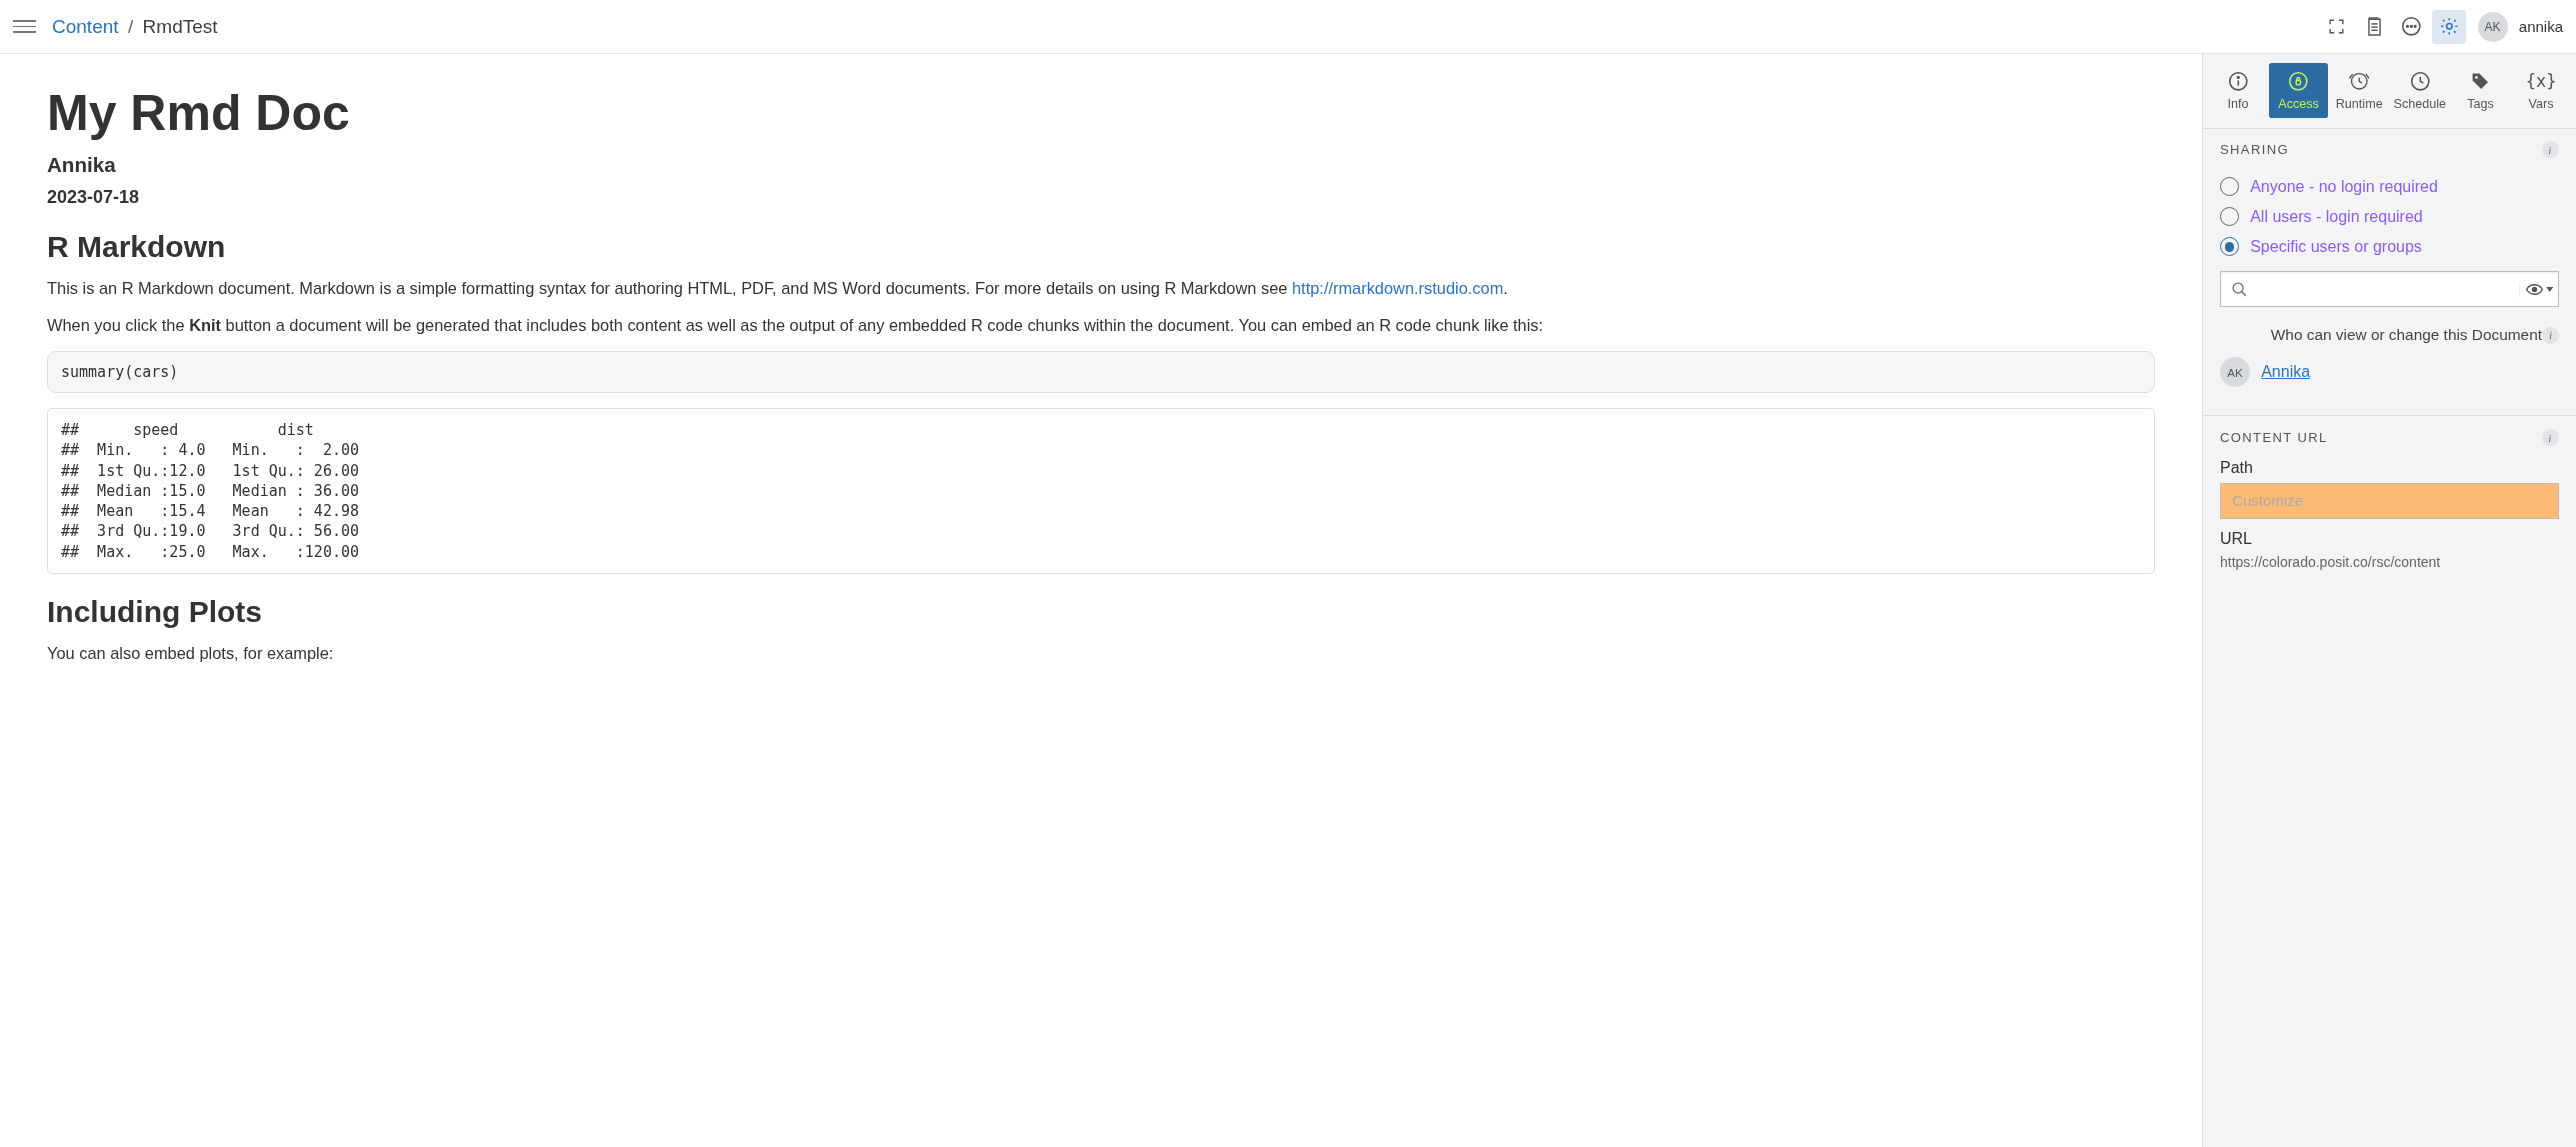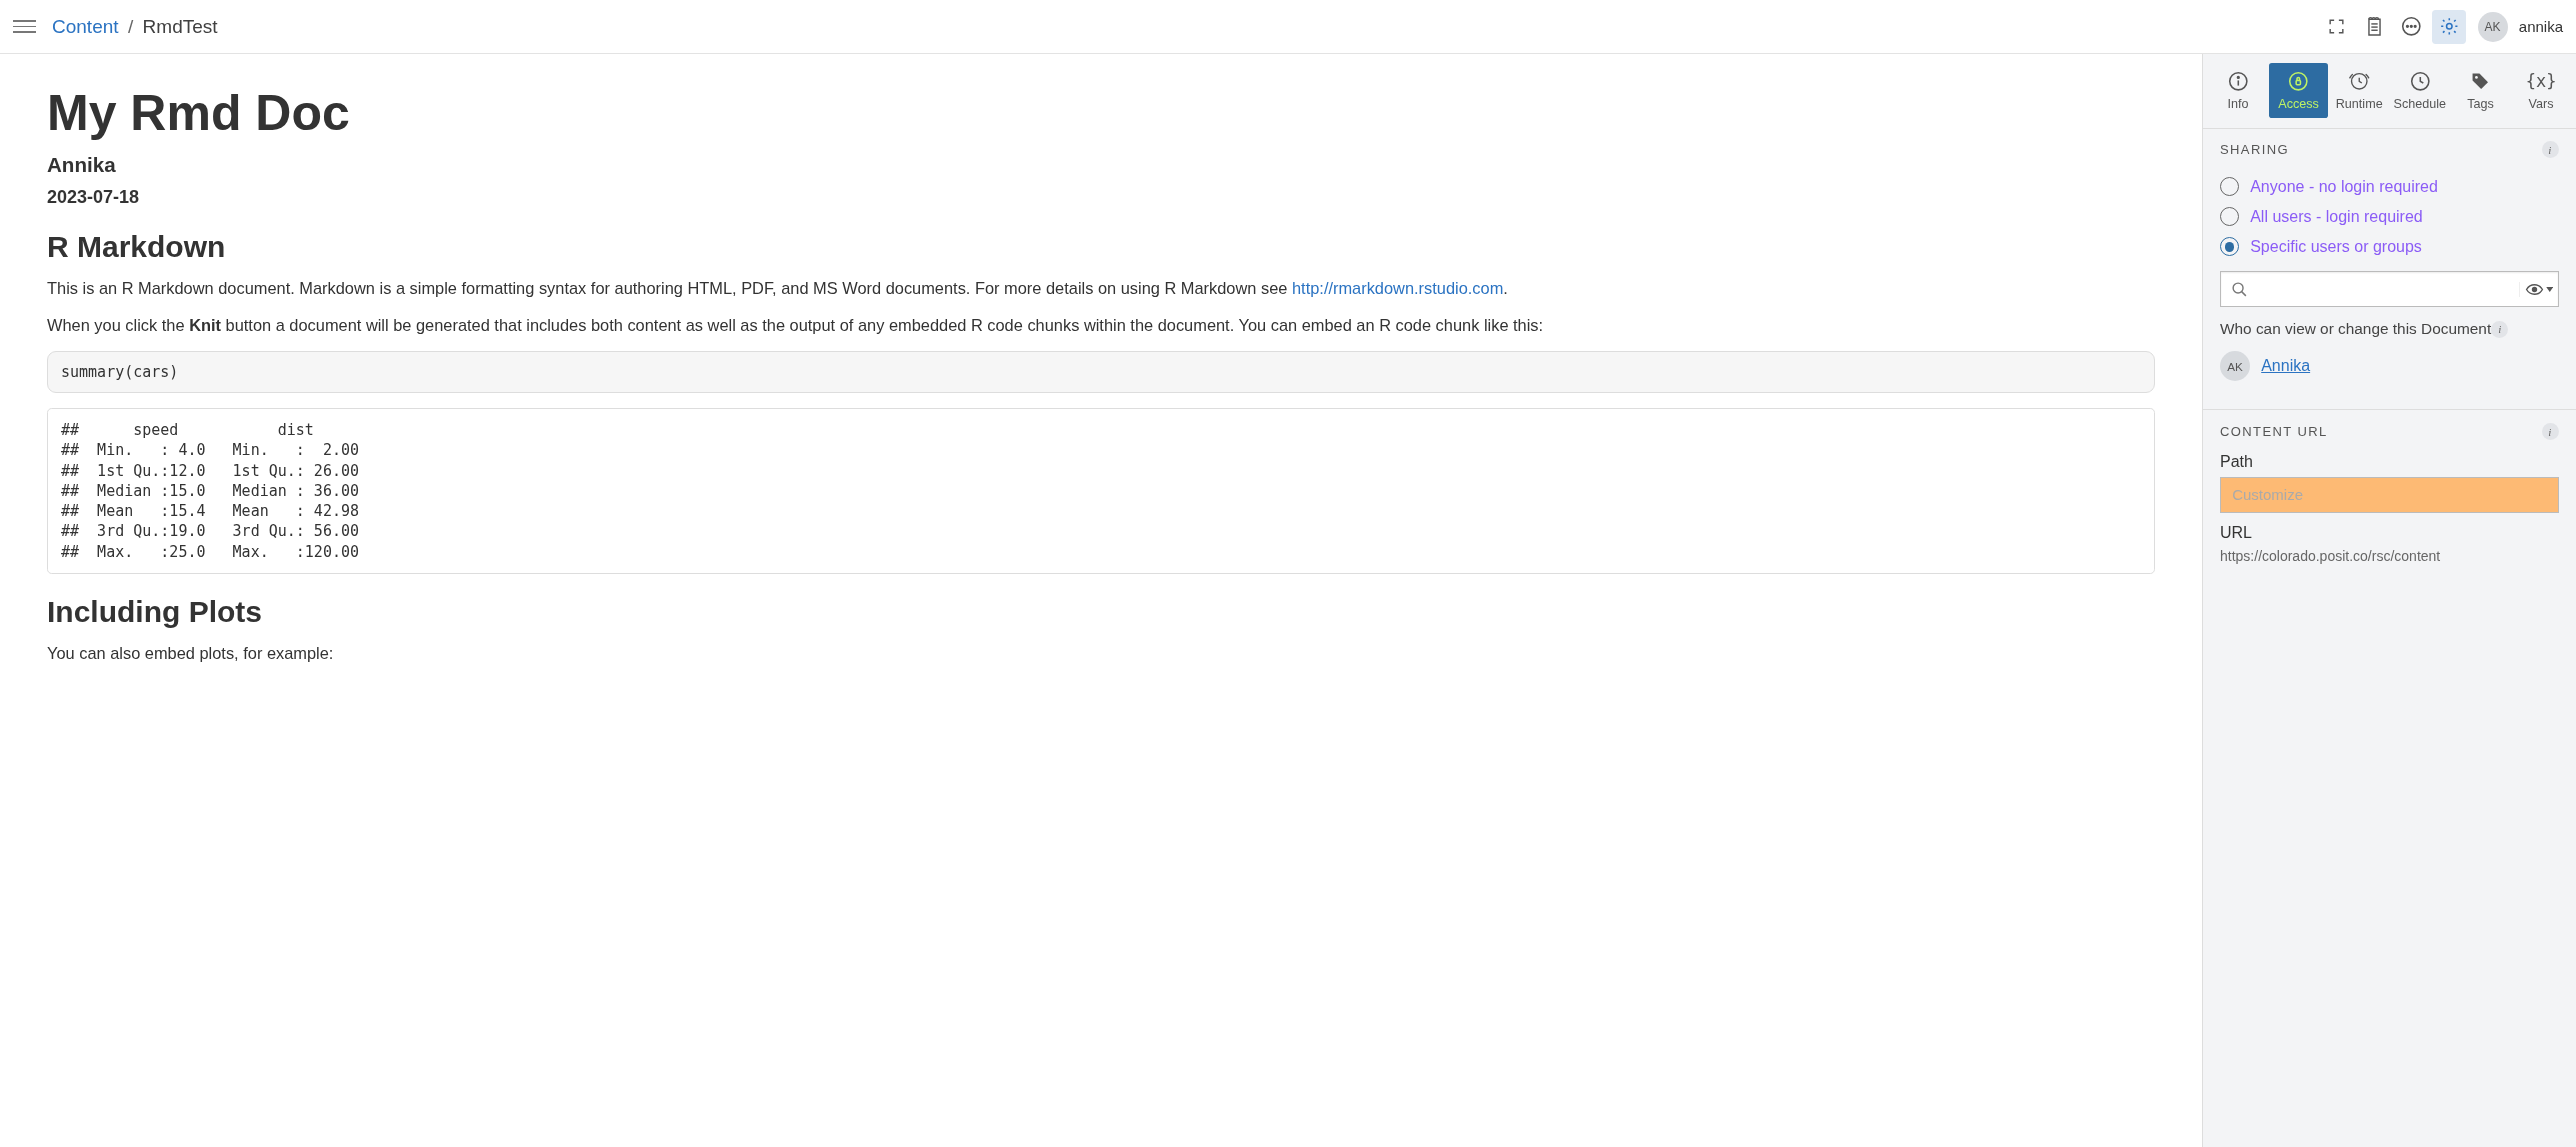--- a/index.html
+++ b/index.html
@@ -157,22 +157,22 @@
     height: 36px;
     margin-top: 9.4px;
     box-shadow: 0 0.9px 1.9px rgba(0,0,0,0.08) inset;
   }
   .searchbox .s-icon { width: 36px; display:flex; align-items:center; justify-content:center; color: #777; }
   .searchbox input {
     flex:1; border:none; outline:none; font-size: 15px; background: transparent;
   }
   .searchbox .eye { width: 39px; display:flex; align-items:center; justify-content:center; color: #555; border-left: 0.9px solid #eee; cursor:pointer; gap:1.9px;}
   .subheading {
-    font-size: 15.4px; color: #444; margin-top: 13px;
-    display:flex; justify-content:flex-start; align-items:center;
+    font-size: 15.4px; color: #444; margin-top: 19px;
+    display:flex; justify-content:flex-end; align-items:center;
   }
   .user-entry {
     display:flex; align-items:center; gap: 11.2px;
     margin-top: 13px; margin-bottom: 13px;
   }
   .user-entry .avatar-sm {
     width: 30px; height: 30px; border-radius: 50%;
     background: #d7dade; color:#555;
     display:flex; align-items:center; justify-content:center;
     font-size: 11.7px;

